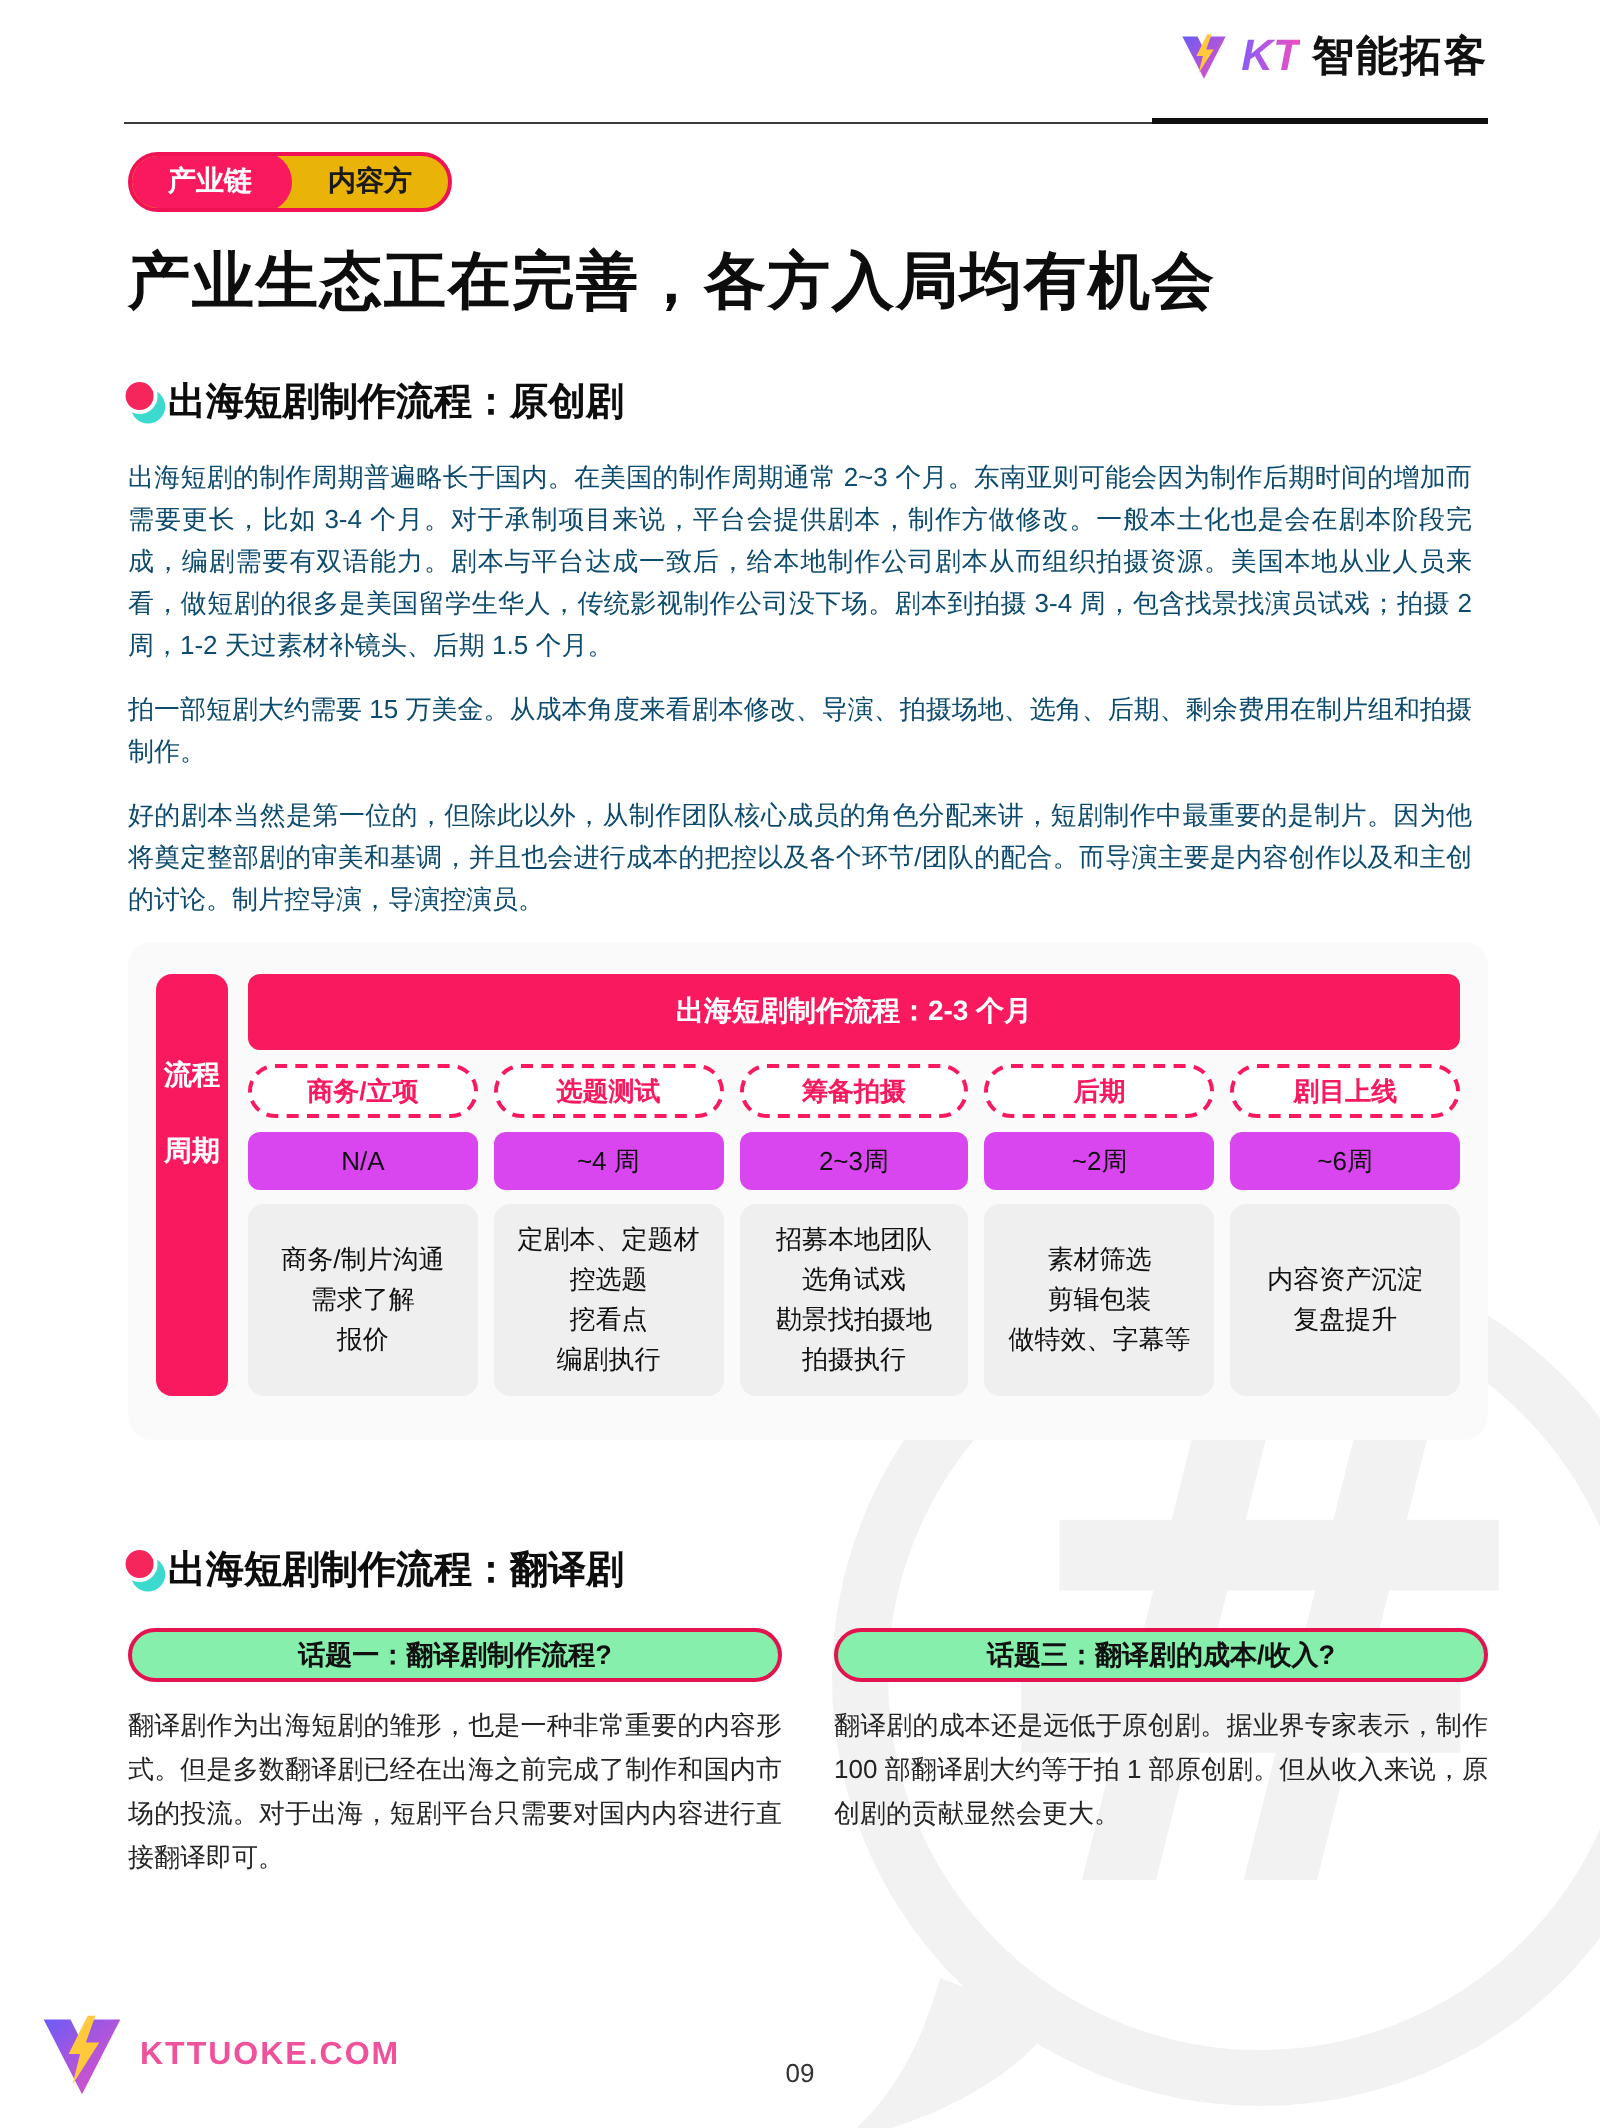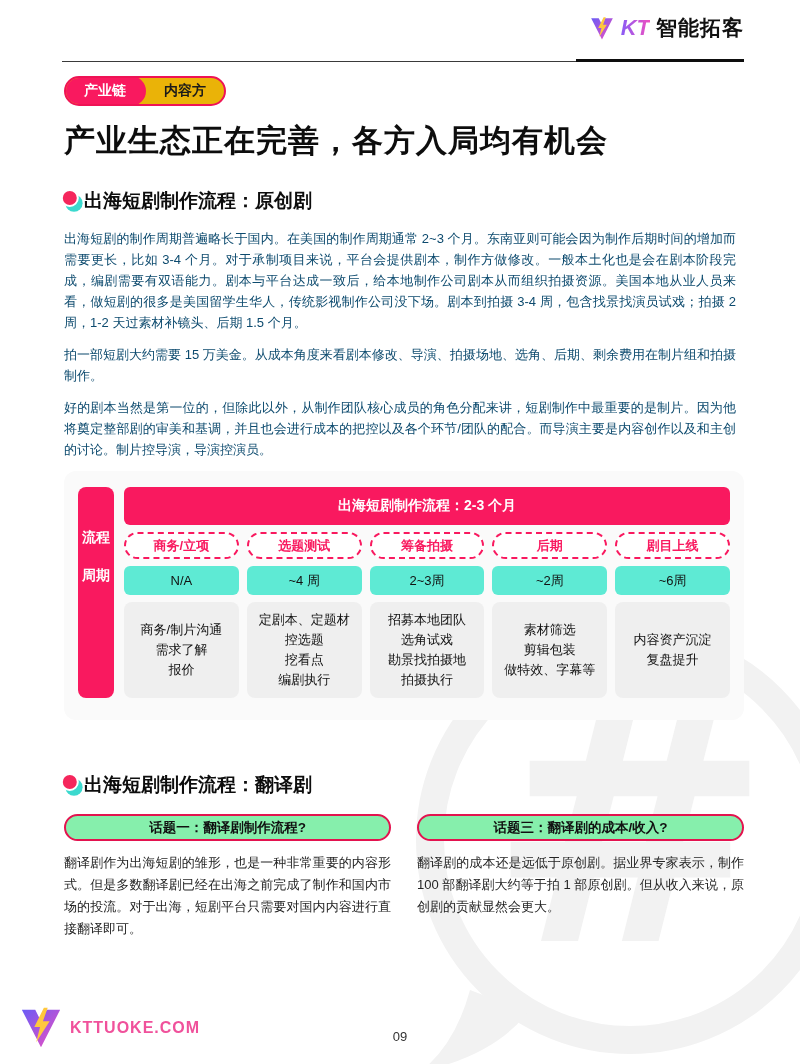--- a/index.html
+++ b/index.html
@@ -51,21 +51,21 @@
     font-size:14px; display:flex; flex-direction:column; align-items:center; flex-shrink:0; }
   .side-label1 { margin-top:42px; }
   .side-label2 { margin-top:20px; }
   .flow-main { flex:1; display:flex; flex-direction:column; gap:7px; }
   .flow-header { background:#f9195f; color:#fff; border-radius:6px; height:38px;
     display:flex; align-items:center; justify-content:center; font-size:14px; font-weight:bold; }
   .flow-row { display:flex; gap:8px; }
   .flow-row > div { flex:1; }
   .stage-pill { border:2px dashed #f9195f; border-radius:16px; height:27px; background:#fff;
     display:flex; align-items:center; justify-content:center; color:#f9195f; font-size:13px; font-weight:bold; }
-  .duration-cell { background:#5eead4; border-radius:6px; height:29px;
+  .duration-cell { background:#d946ef; border-radius:6px; height:29px;
     display:flex; align-items:center; justify-content:center; font-size:13px; color:#111; }
   .task-cell { background:#efefef; border-radius:8px; min-height:84px; padding:8px 4px;
     display:flex; align-items:center; justify-content:center; text-align:center;
     font-size:13px; line-height:20px; color:#111; white-space:pre-line; }
 
   
   .topics { margin:16px 56px 0 64px; display:grid; grid-template-columns:1fr 1fr;
     column-gap:26px; row-gap:28px; }
   .topic { display:flex; flex-direction:column; }
   .topic-pill { border:2px solid #e3134f; border-radius:999px; height:27px;

